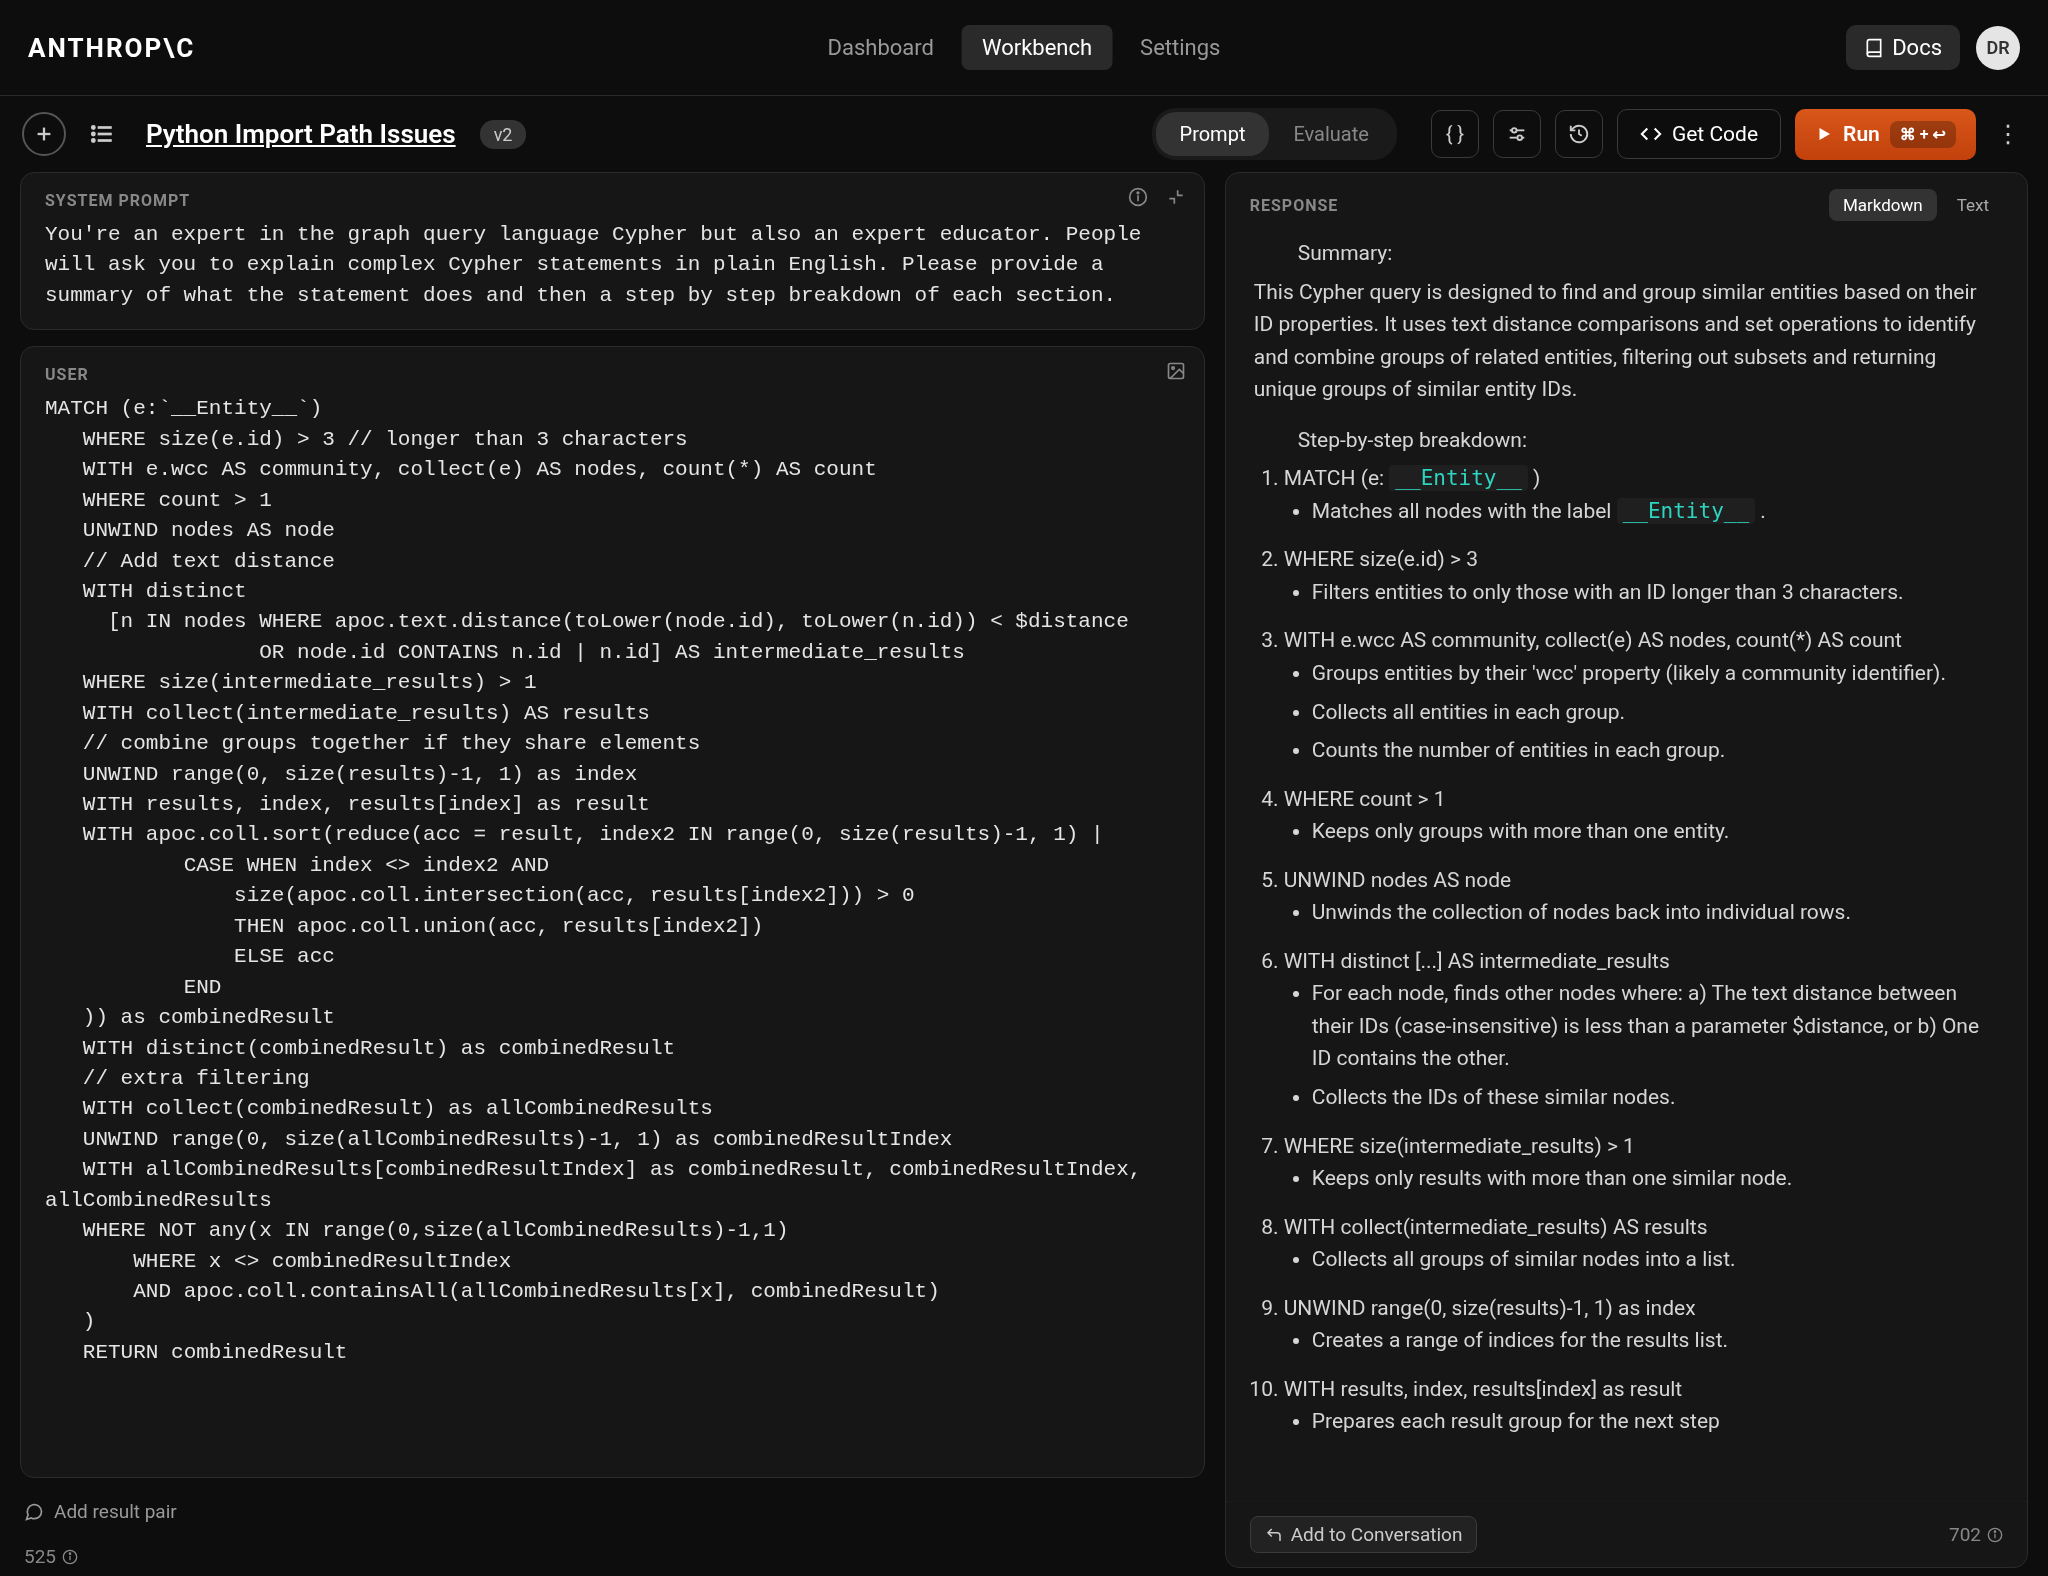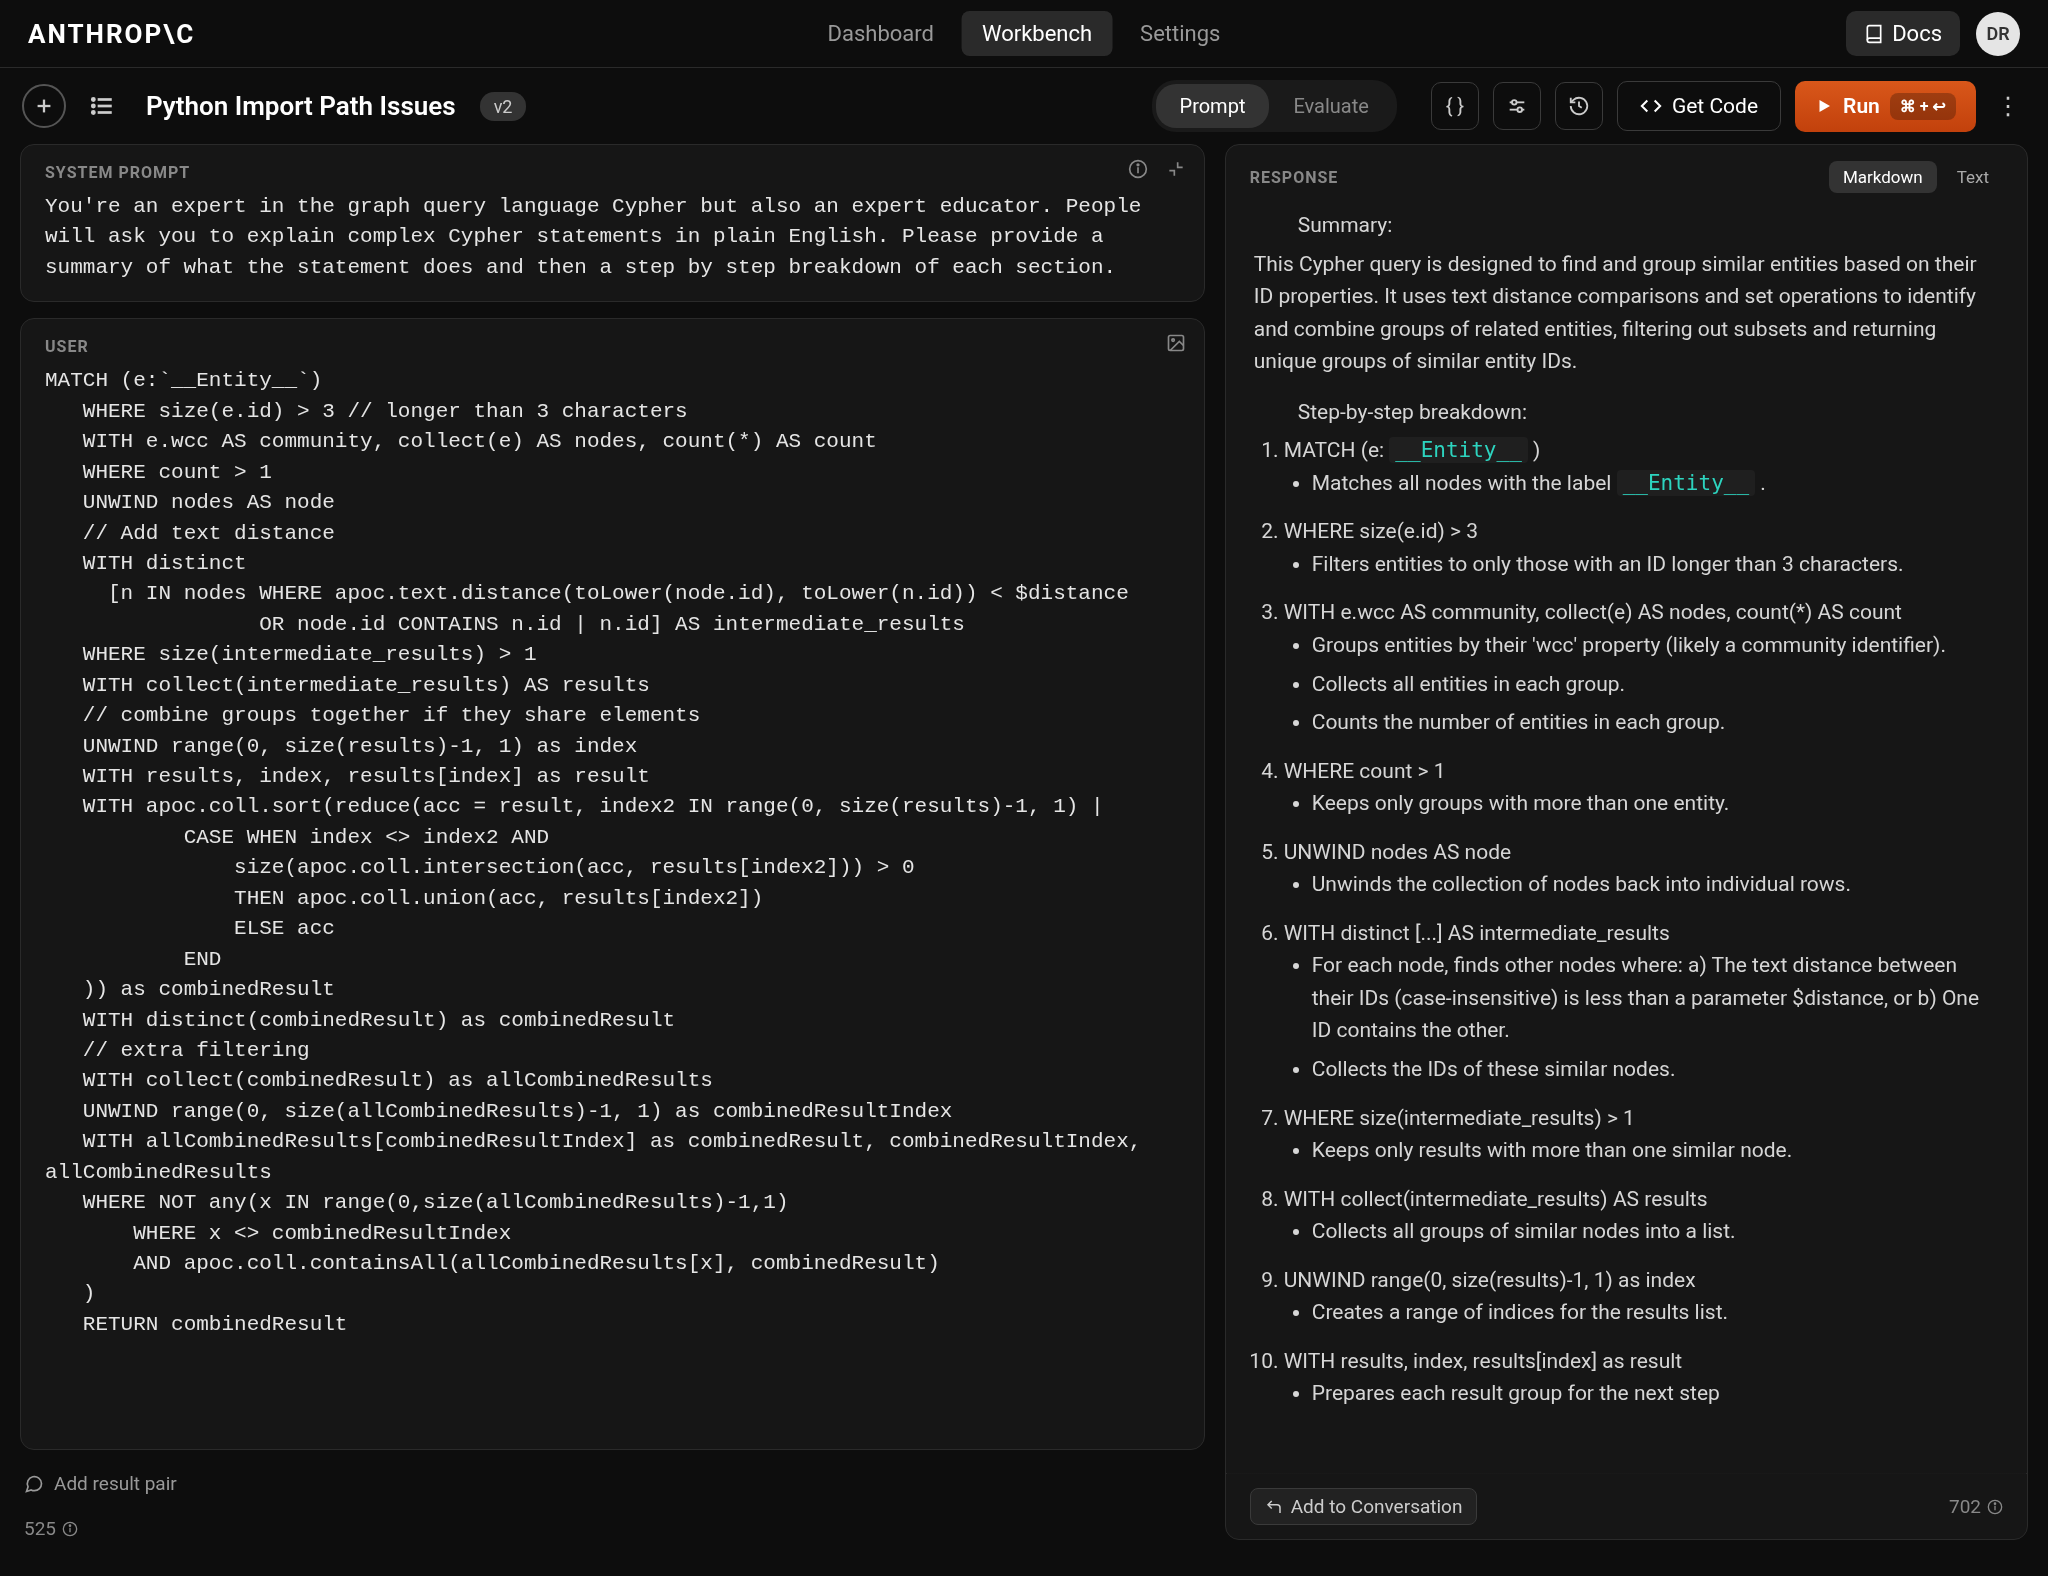--- a/index.html
+++ b/index.html
@@ -11,21 +11,21 @@
   width: 2048px;
   height: 1576px;
   overflow: hidden;
   transform-origin: top left;
 }
 
 
 .topbar {
   display: flex;
   align-items: center;
-  height: 68px;
+  height: 96px;
   padding: 0 28px;
   border-bottom: 1px solid #2a2a2a;
 }
 .logo {
   font-size: 26px;
   font-weight: 700;
   letter-spacing: 2px;
   color: #fff;
 }
 .nav-center {
@@ -95,20 +95,21 @@
   cursor: pointer;
 }
 .icon-btn.outlined {
   border: 2px solid #555;
 }
 .prompt-title {
   font-size: 26px;
   font-weight: 600;
   color: #fff;
   margin-left: 8px;
+  text-decoration: underline;
 }
 .version-badge {
   background: #333;
   color: #ccc;
   padding: 4px 14px;
   border-radius: 14px;
   font-size: 18px;
   margin-left: 10px;
 }
 .tab-pill-group {

